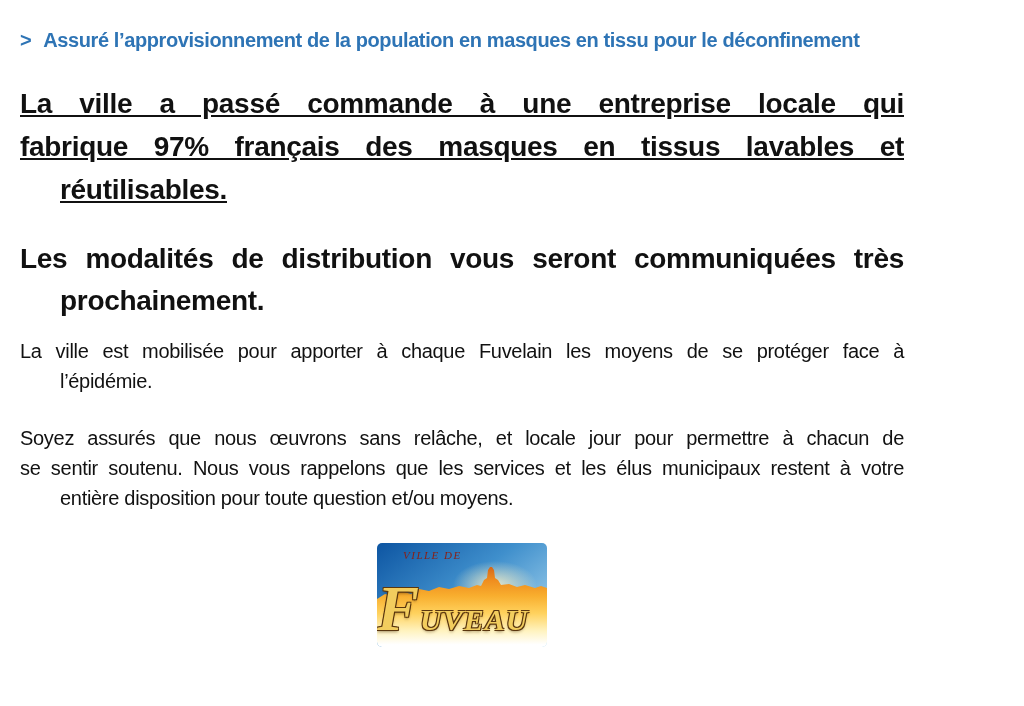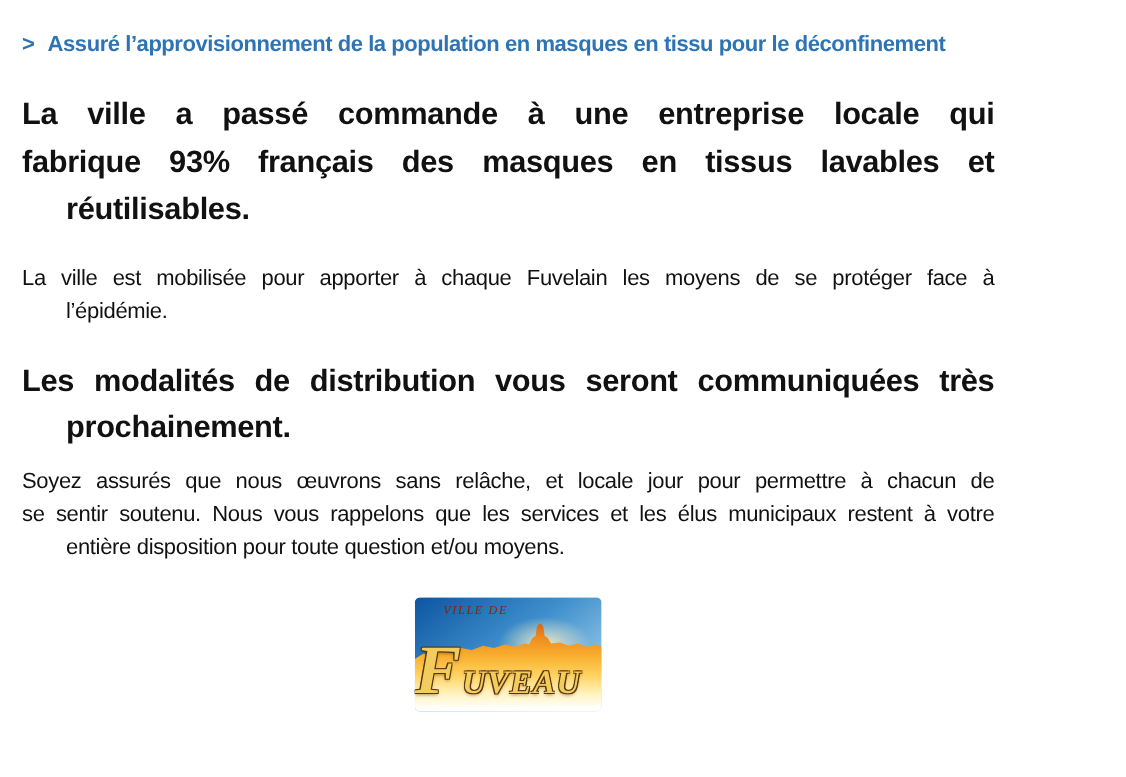--- a/index.html
+++ b/index.html
@@ -36,21 +36,21 @@
   .para .jline:last-child { text-align-last: left; margin-left: 40px; }
   .para.bold-lg {
     font-weight: bold;
     font-size: 28px;
     line-height: 43px;
   }
   .para.regular {
     font-size: 20px;
     line-height: 30px;
   }
-  .para.p1 { margin-bottom: 27px; }
+  .para.p1 { margin-bottom: 27px; text-decoration: underline; }
   .para.p2 { margin-bottom: 27px; }
   .para.p3 { margin-bottom: 14px; line-height: 42px; }
   .para.p4 { margin-bottom: 30px; }
   
   .logo {
     position: relative;
     width: 170px; height: 104px;
     margin: 0 auto;
     border-radius: 5px;
     overflow: hidden;
@@ -92,32 +92,32 @@
 <body>
 
 <div class="page">
 
   <div class="headline">
     <span class="bullet">&gt;</span><span>Assuré l’approvisionnement de la population en masques en tissu pour le déconfinement</span>
   </div>
 
   <div class="para bold-lg p1">
     <div class="jline">La ville a passé commande à une entreprise locale qui</div>
-    <div class="jline">fabrique 93% français des masques en tissus lavables et</div>
+    <div class="jline">fabrique 97% français des masques en tissus lavables et</div>
     <div class="jline">réutilisables.</div>
+  </div>
+
+  <div class="para bold-lg p3">
+    <div class="jline">Les modalités de distribution vous seront communiquées très</div>
+    <div class="jline">prochainement.</div>
   </div>
 
   <div class="para regular p2">
     <div class="jline">La ville est mobilisée pour apporter à chaque Fuvelain les moyens de se protéger face à</div>
     <div class="jline">l’épidémie.</div>
-  </div>
-
-  <div class="para bold-lg p3">
-    <div class="jline">Les modalités de distribution vous seront communiquées très</div>
-    <div class="jline">prochainement.</div>
   </div>
 
   <div class="para regular p4">
     <div class="jline">Soyez assurés que nous œuvrons sans relâche, et locale jour pour permettre à chacun de</div>
     <div class="jline">se sentir soutenu. Nous vous rappelons que les services et les élus municipaux restent à votre</div>
     <div class="jline">entière disposition pour toute question et/ou moyens.</div>
   </div>
 
   <div class="logo">
     <svg viewBox="0 0 170 104" preserveAspectRatio="none">

